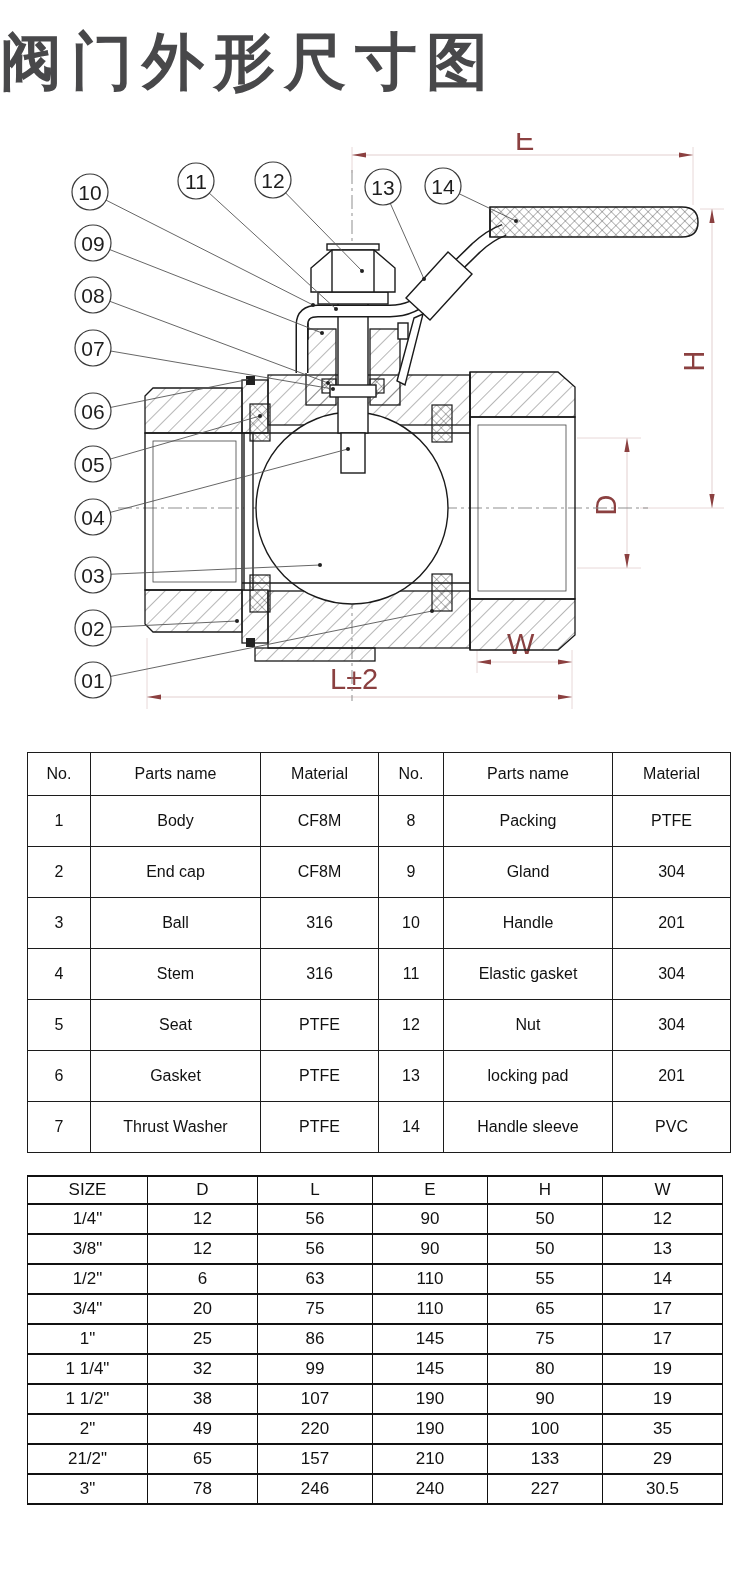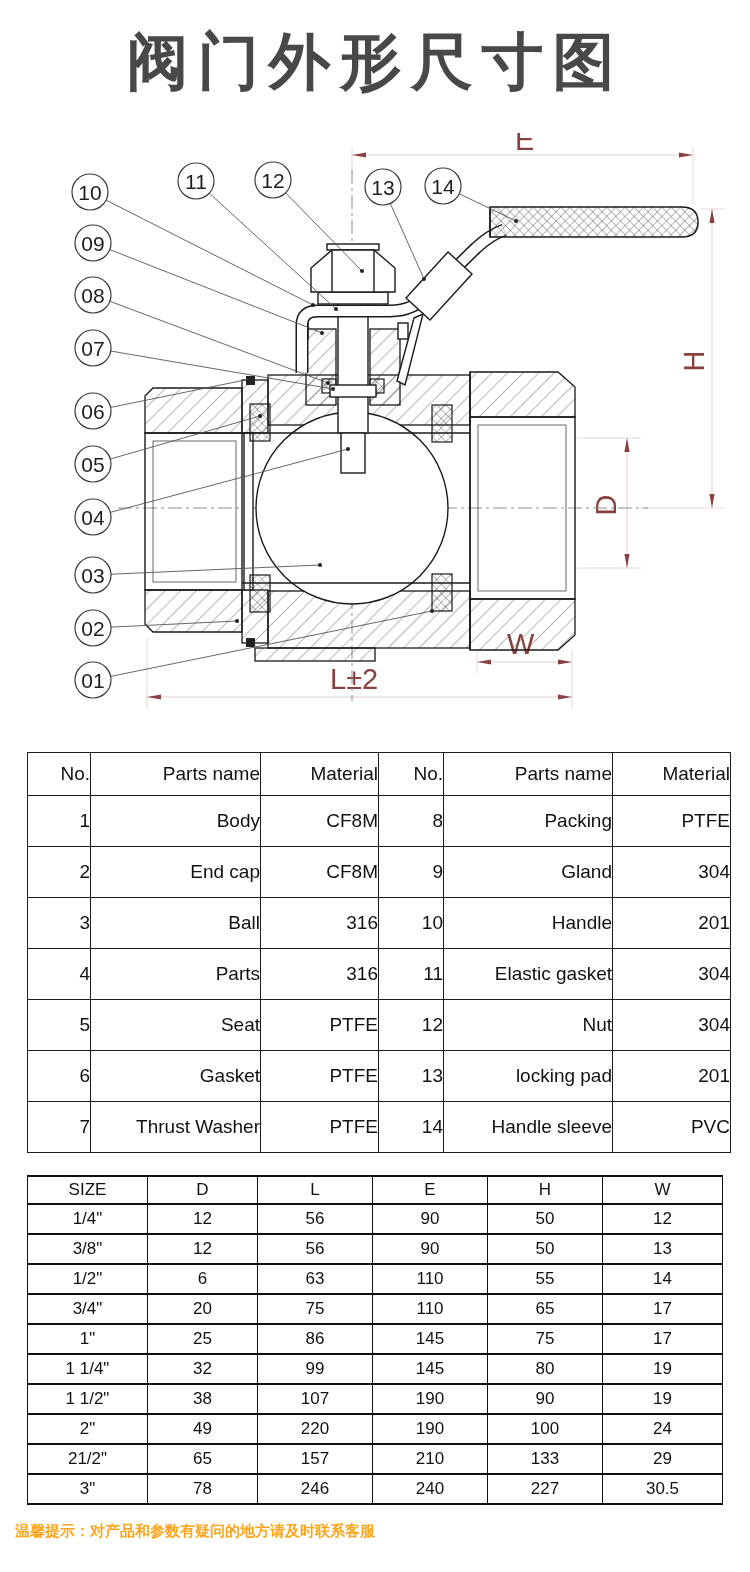--- a/index.html
+++ b/index.html
@@ -1,41 +1,41 @@
 <!DOCTYPE html>
 <html><head>
 <meta charset="utf-8">
 <style>
   html,body{margin:0;padding:0;background:#eee;}
   #page{position:relative;width:750px;height:1572px;background:#ffffff;margin:0 auto;
         font-family:"Liberation Sans",sans-serif;overflow:hidden;}
   
-  #title{position:absolute;top:20px;left:0;width:750px;text-align:center;
+  #title{position:absolute;top:20px;left:0;width:750px;
          font-size:62px;font-weight:bold;letter-spacing:9px;color:#48484a;
          font-family:"Liberation Sans",sans-serif;}
   
   #diagram{position:absolute;top:133px;left:0;}
   .ln{stroke:#1a1a1a;stroke-width:1.4;fill:none;}
   .thin{stroke:#444;stroke-width:0.8;fill:none;}
   .white{fill:#ffffff;stroke:#1a1a1a;stroke-width:1.4;}
   .hatch{fill:url(#h1);stroke:#1a1a1a;stroke-width:1.3;}
   .xhatch{fill:url(#xh);stroke:#1a1a1a;stroke-width:1.2;}
   .dim{stroke:#e2cfcf;stroke-width:1;fill:none;}
   .ext{stroke:#e8d8d8;stroke-width:1;fill:none;}
   .dimtxt{fill:#8B4040;font-size:29px;font-family:"Liberation Sans",sans-serif;}
   .cl{stroke:#555;stroke-width:0.9;fill:none;}
   .callout circle{fill:#fff;stroke:#3a3a3a;stroke-width:1.2;}
   .callout text{fill:#1d1d1d;font-size:21px;text-anchor:middle;font-family:"Liberation Sans",sans-serif;}
   .center{stroke:#8f8f8f;stroke-width:1;stroke-dasharray:14 4 3 4;fill:none;}
   
   table{border-collapse:collapse;table-layout:fixed;background:#fff;
         font-family:"Liberation Sans",sans-serif;color:#111;}
   #parts-table{position:absolute;top:752px;left:27px;width:703px;}
-  #parts-table th,#parts-table td{border:1.5px solid #1c1c1c;text-align:right;
-        font-size:19px;font-weight:normal;padding:0;}
+  #parts-table th,#parts-table td{border:1.5px solid #1c1c1c;text-align:center;
+        font-size:16px;font-weight:normal;padding:0;}
   #parts-table th{height:42px;}
   #parts-table td{height:50px;}
   #size-table{position:absolute;top:1175px;left:27px;width:695px;padding-left:24px;}
   #size-table th,#size-table td{border:1.2px solid #111;border-top-width:2.2px;border-bottom-width:2.2px;
         text-align:center;font-size:17px;font-weight:normal;padding:0;}
   #size-table th{height:26px;}
   #size-table td{height:28px;}
   
   #footer-note{position:absolute;top:1522px;left:15px;font-size:15px;font-weight:bold;
         color:#FFA41B;font-family:"Liberation Sans",sans-serif;}
@@ -293,21 +293,21 @@
         <tr>
           <td>3</td>
           <td>Ball</td>
           <td>316</td>
           <td>10</td>
           <td>Handle</td>
           <td>201</td>
         </tr>
         <tr>
           <td>4</td>
-          <td>Parts</td>
+          <td>Stem</td>
           <td>316</td>
           <td>11</td>
           <td>Elastic gasket</td>
           <td>304</td>
         </tr>
         <tr>
           <td>5</td>
           <td>Seat</td>
           <td>PTFE</td>
           <td>12</td>
@@ -408,36 +408,35 @@
           <td>190</td>
           <td>90</td>
           <td>19</td>
         </tr>
         <tr>
           <td>2"</td>
           <td>49</td>
           <td>220</td>
           <td>190</td>
           <td>100</td>
-          <td>24</td>
+          <td>35</td>
         </tr>
         <tr>
           <td>21/2"</td>
           <td>65</td>
           <td>157</td>
           <td>210</td>
           <td>133</td>
           <td>29</td>
         </tr>
         <tr>
           <td>3"</td>
           <td>78</td>
           <td>246</td>
           <td>240</td>
           <td>227</td>
           <td>30.5</td>
         </tr>
       </tbody>
   </table>
 
-  <div id="footer-note">温馨提示：对产品和参数有疑问的地方请及时联系客服</div>
 
 </div>
 
 </body></html>

